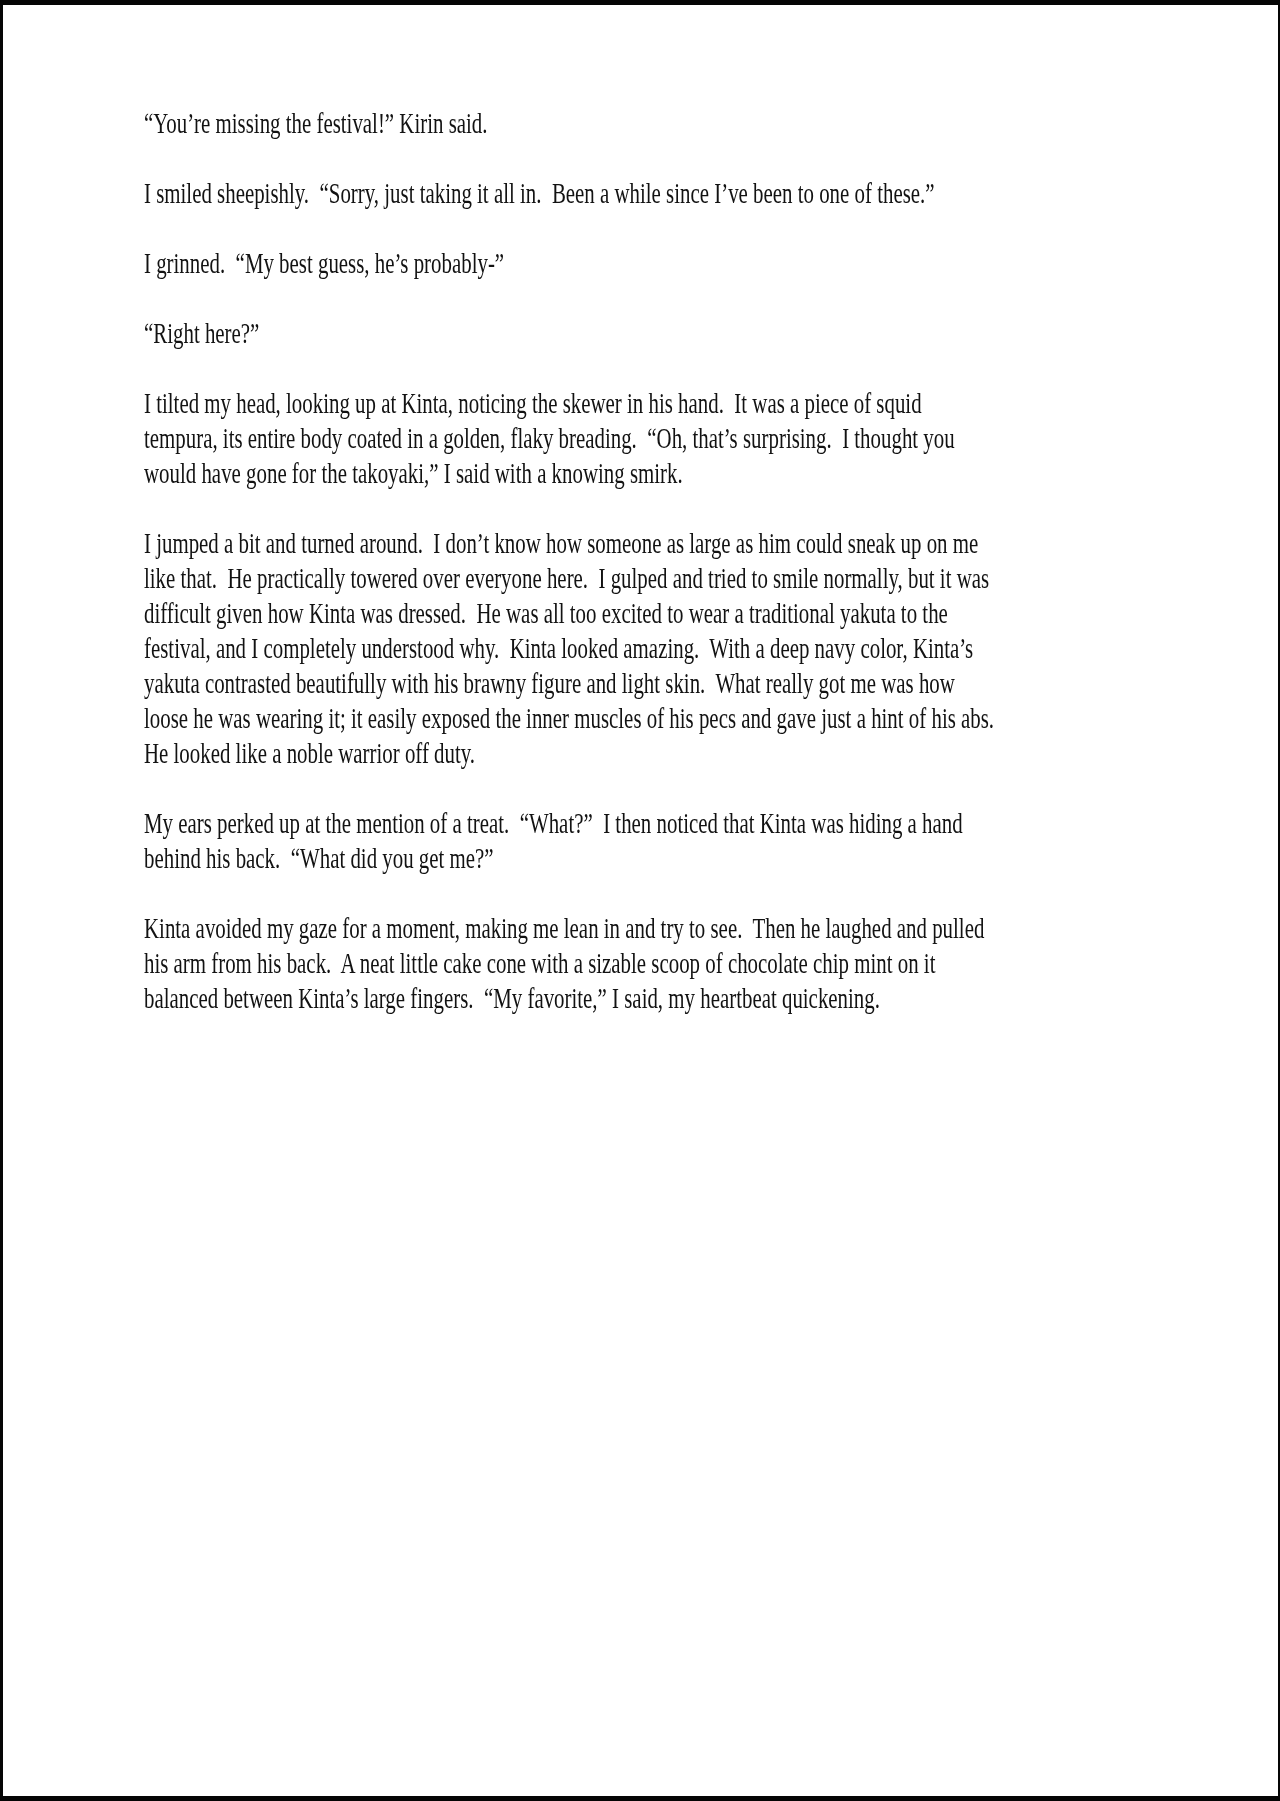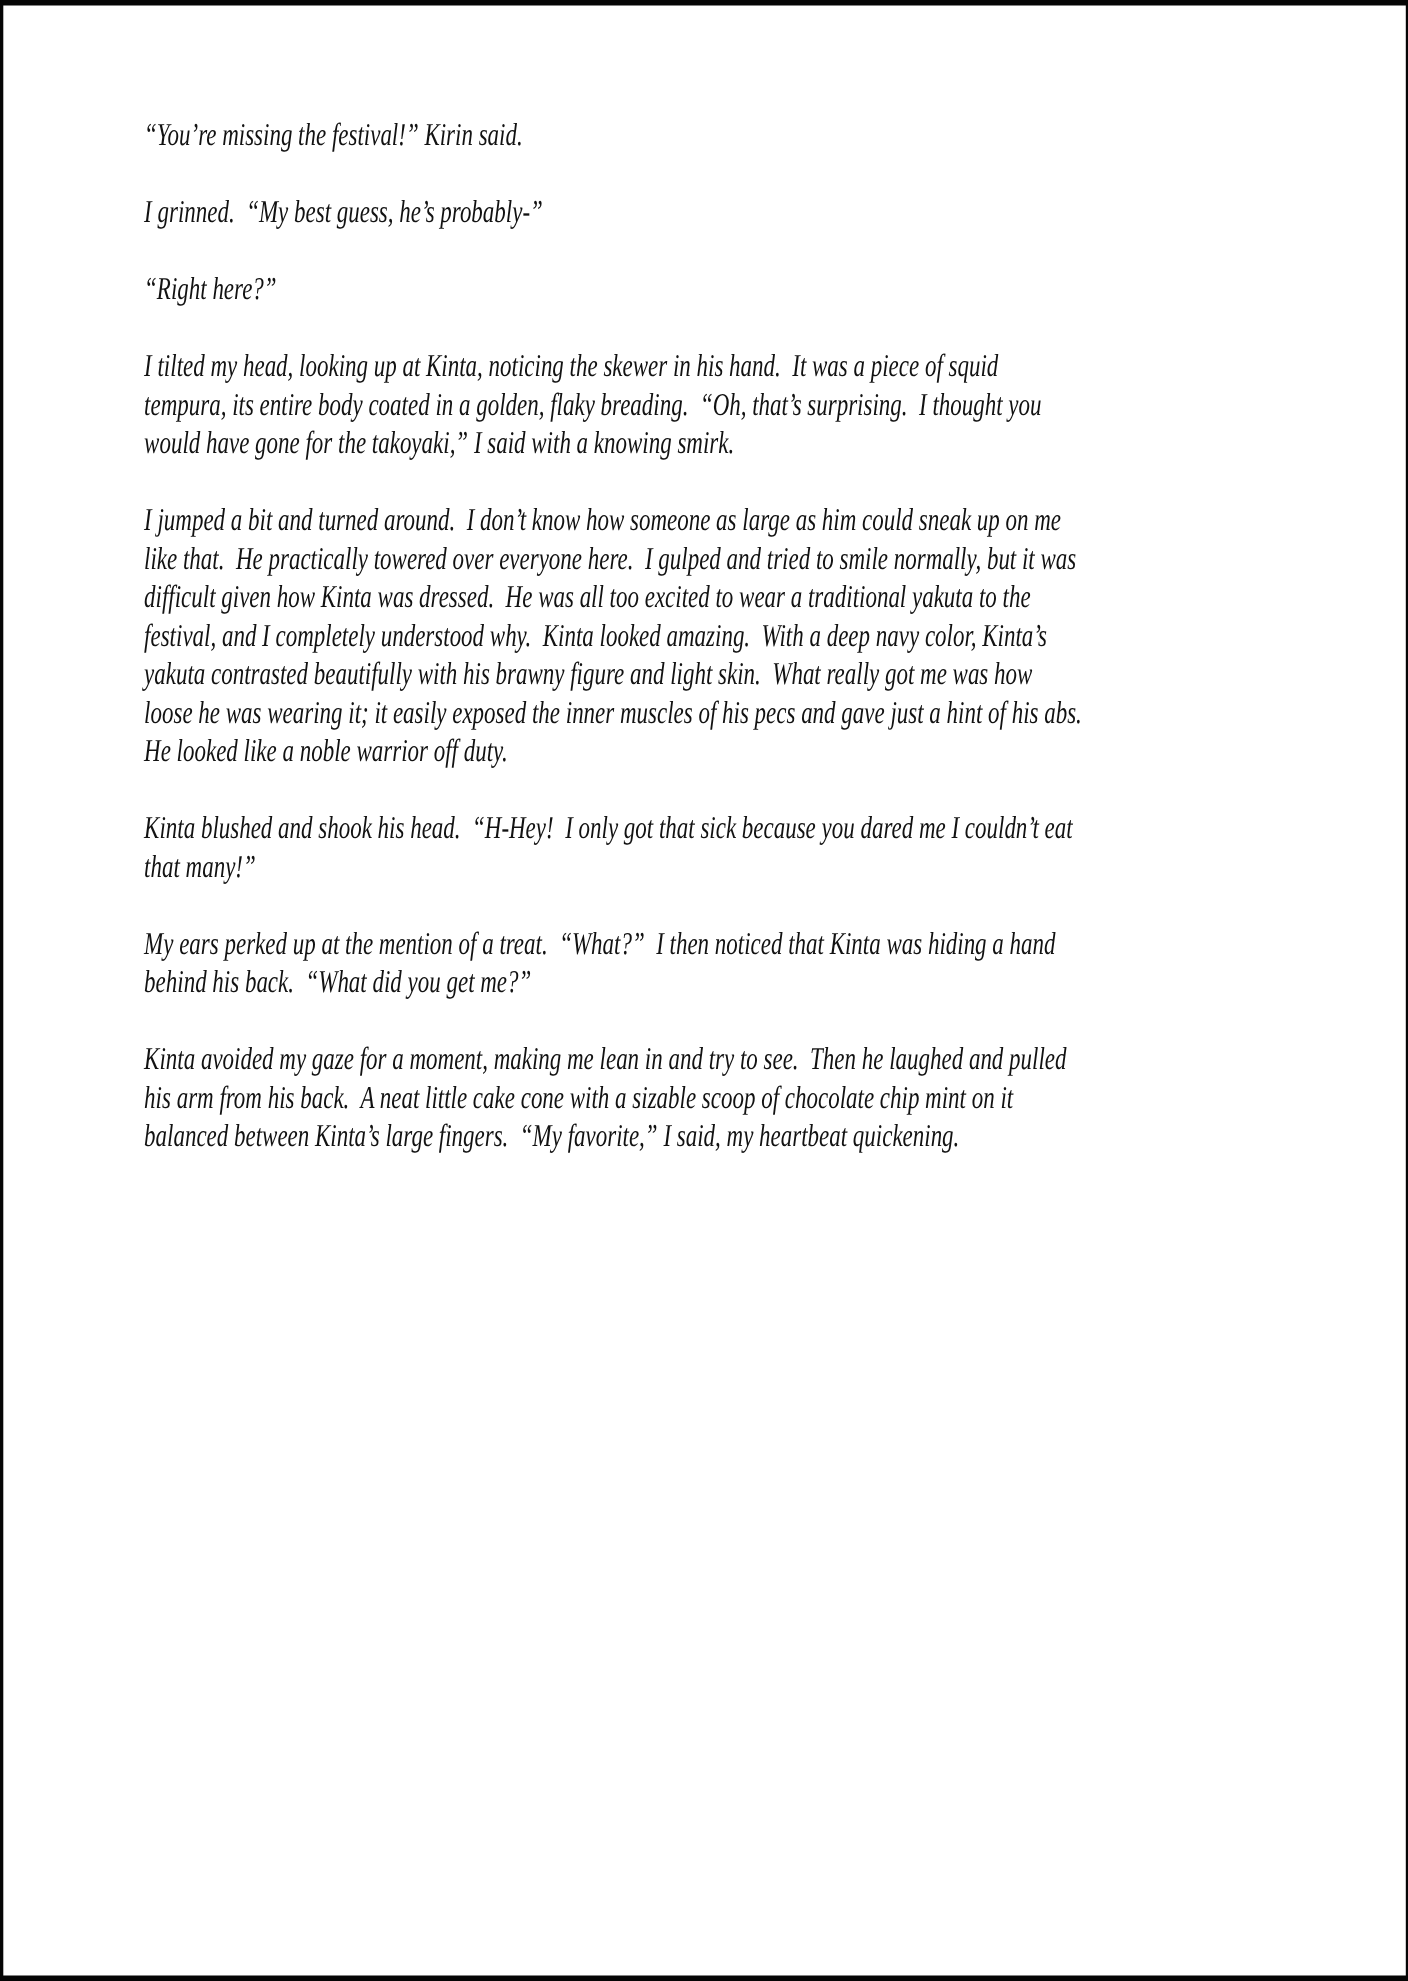--- a/index.html
+++ b/index.html
@@ -20,23 +20,22 @@
     overflow: hidden;
     font-family: "Liberation Serif", "DejaVu Serif", serif;
   }
   .content {
     position: absolute;
     left: 124px;
     top: 101px;
     width: 1010px;
   }
   .para {
-    margin: 0 0 35px 4px;
+    margin: 0 0 35px 17px;
     padding: 0;
-    font-style: italic;
   }
   .para:last-child {
     margin-bottom: 0;
   }
   .line {
     font-size: 29px;
     line-height: 35px;
     color: #121212;
     white-space: pre;
     letter-spacing: 0px;
@@ -46,44 +45,43 @@
 </style>
 </head>
 <body>
 
 <div class="page">
   <div class="content" id="story-content">
       <div class="para">
         <div class="line">“You’re missing the festival!” Kirin said.</div>
       </div>
       <div class="para">
+        <div class="line">I smiled sheepishly.  “Sorry, just taking it all in.  Been a while since I’ve been to one of these.”</div>
+      </div>
+      <div class="para">
         <div class="line">I grinned.  “My best guess, he’s probably-”</div>
       </div>
       <div class="para">
         <div class="line">“Right here?”</div>
       </div>
       <div class="para">
         <div class="line">I tilted my head, looking up at Kinta, noticing the skewer in his hand.  It was a piece of squid</div>
         <div class="line">tempura, its entire body coated in a golden, flaky breading.  “Oh, that’s surprising.  I thought you</div>
         <div class="line">would have gone for the takoyaki,” I said with a knowing smirk.</div>
       </div>
       <div class="para">
         <div class="line">I jumped a bit and turned around.  I don’t know how someone as large as him could sneak up on me</div>
         <div class="line">like that.  He practically towered over everyone here.  I gulped and tried to smile normally, but it was</div>
         <div class="line">difficult given how Kinta was dressed.  He was all too excited to wear a traditional yakuta to the</div>
         <div class="line">festival, and I completely understood why.  Kinta looked amazing.  With a deep navy color, Kinta’s</div>
         <div class="line">yakuta contrasted beautifully with his brawny figure and light skin.  What really got me was how</div>
         <div class="line">loose he was wearing it; it easily exposed the inner muscles of his pecs and gave just a hint of his abs.</div>
         <div class="line">He looked like a noble warrior off duty.</div>
       </div>
       <div class="para">
-        <div class="line">Kinta blushed and shook his head.  “H-Hey!  I only got that sick because you dared me I couldn’t eat</div>
-        <div class="line">that many!”</div>
-      </div>
-      <div class="para">
         <div class="line">My ears perked up at the mention of a treat.  “What?”  I then noticed that Kinta was hiding a hand</div>
         <div class="line">behind his back.  “What did you get me?”</div>
       </div>
       <div class="para">
         <div class="line">Kinta avoided my gaze for a moment, making me lean in and try to see.  Then he laughed and pulled</div>
         <div class="line">his arm from his back.  A neat little cake cone with a sizable scoop of chocolate chip mint on it</div>
         <div class="line">balanced between Kinta’s large fingers.  “My favorite,” I said, my heartbeat quickening.</div>
       </div>
     </div>
 </div>

